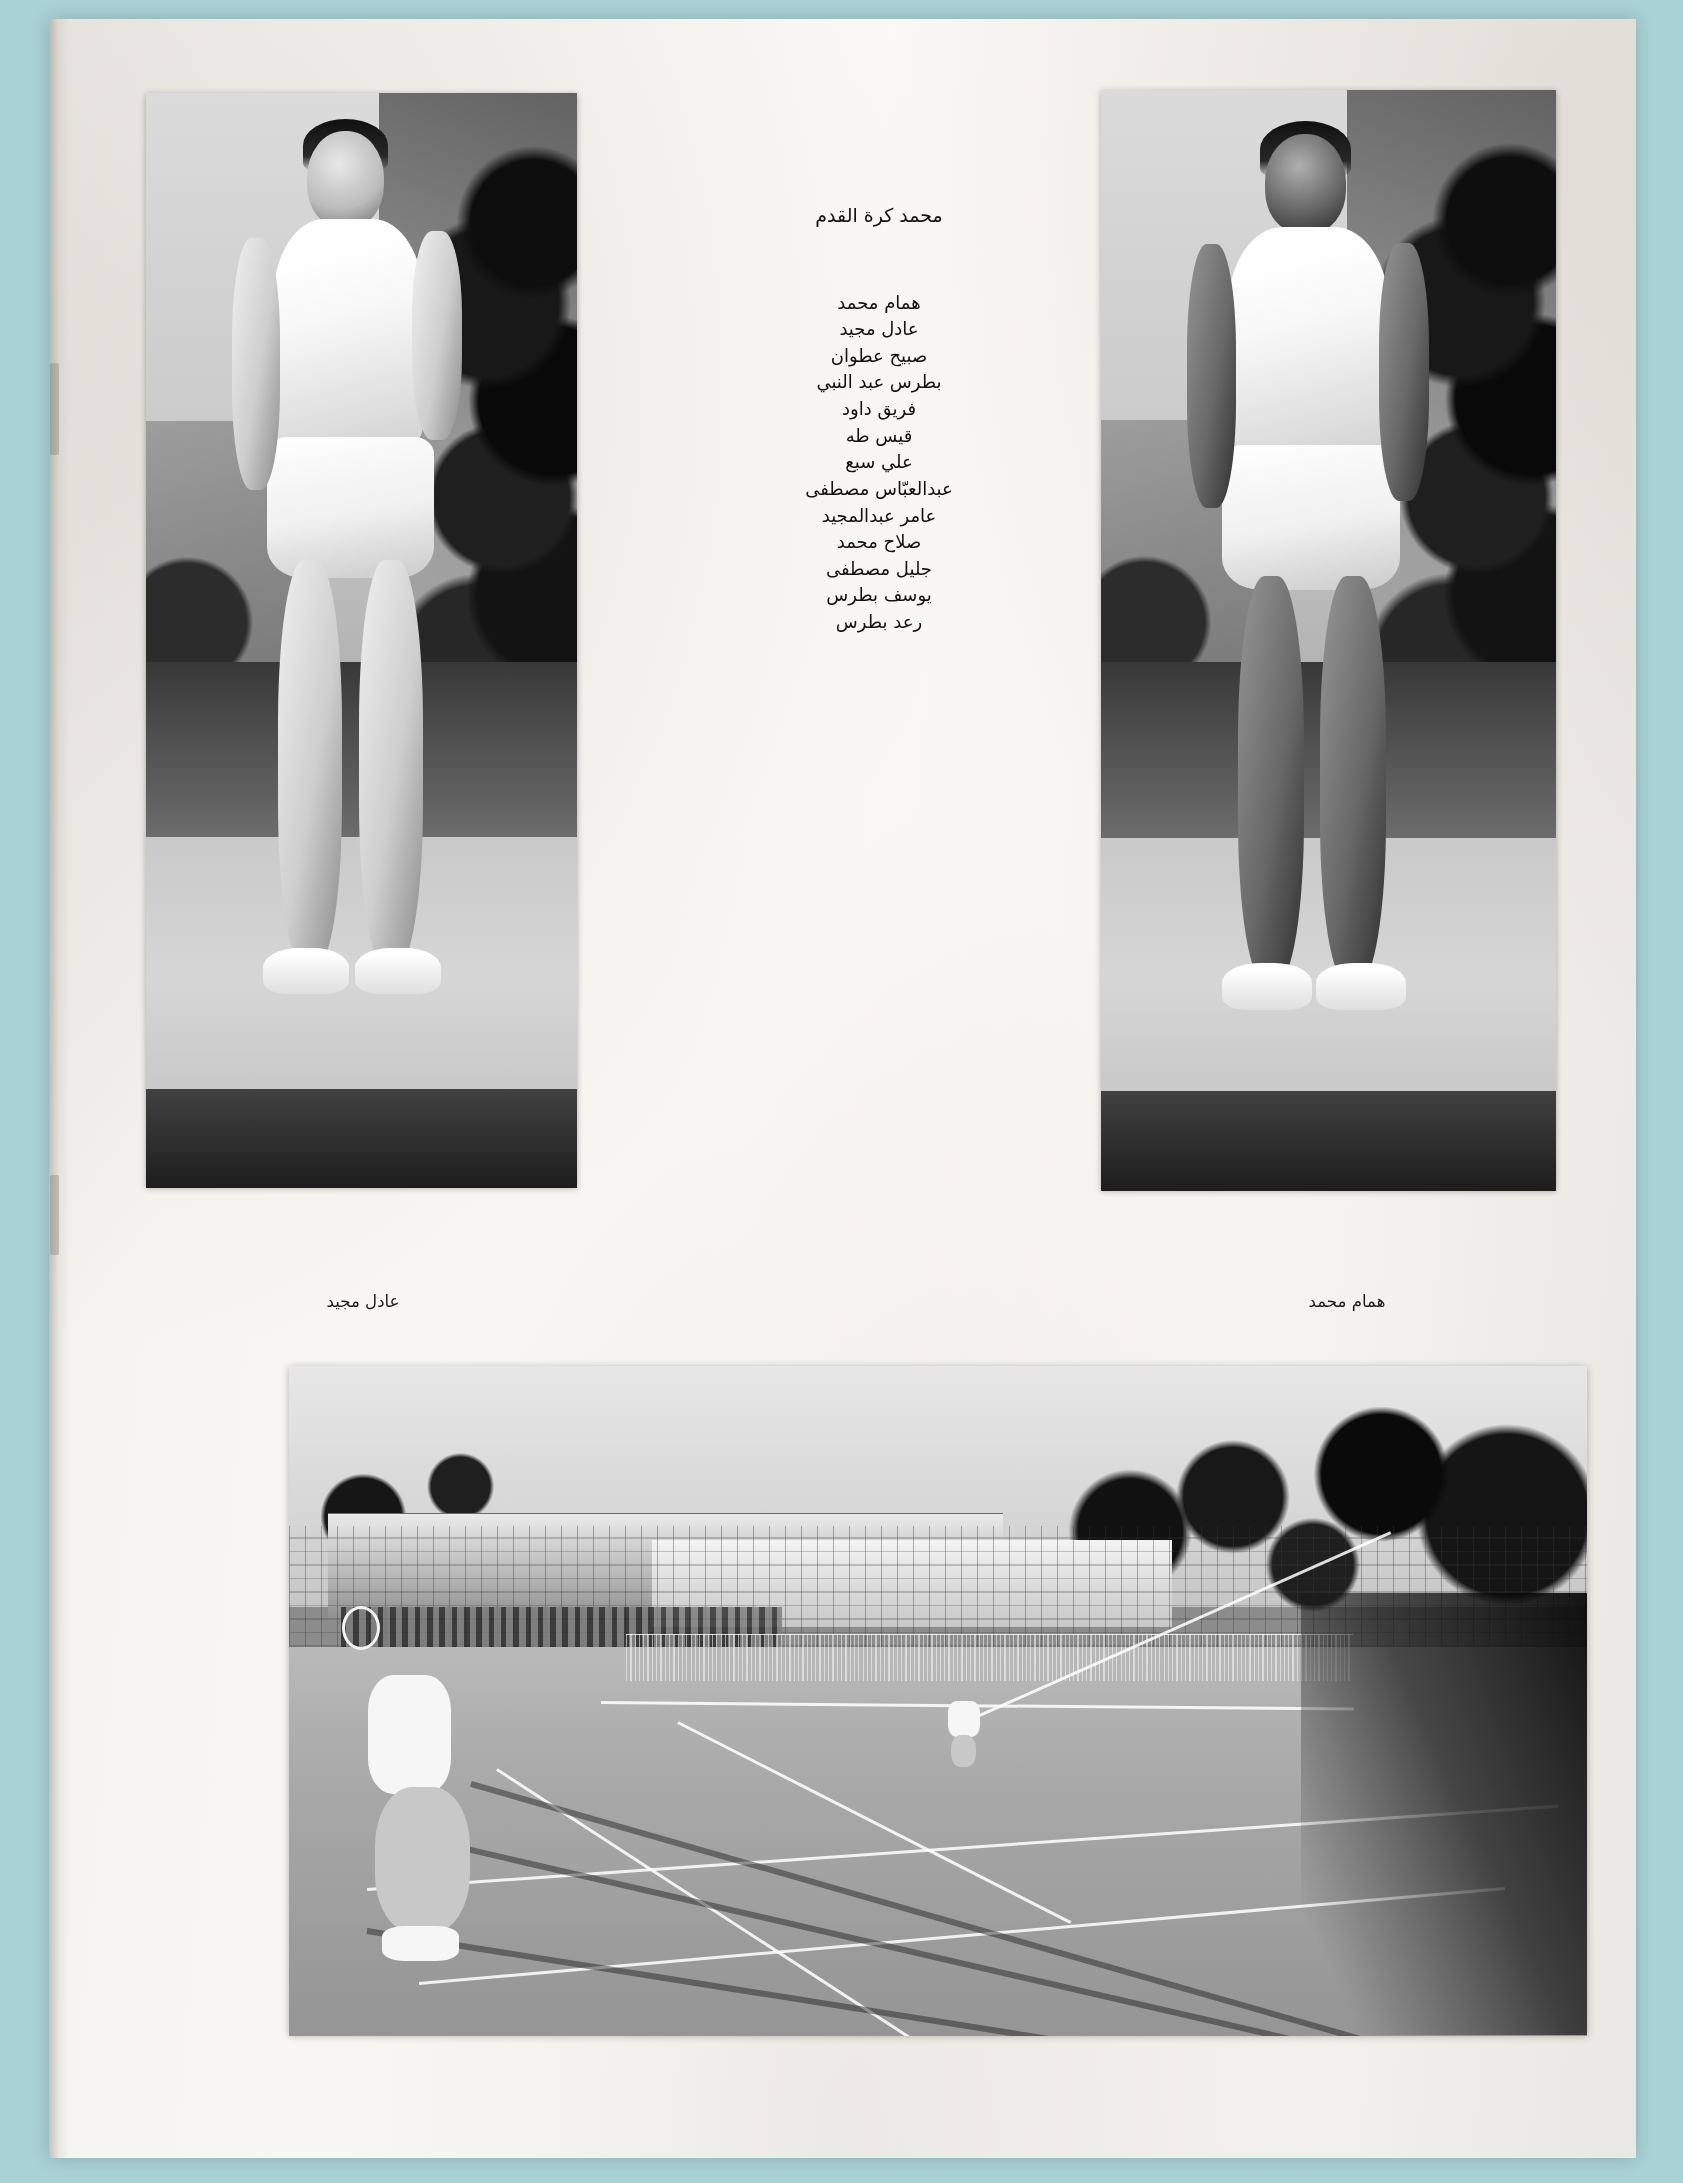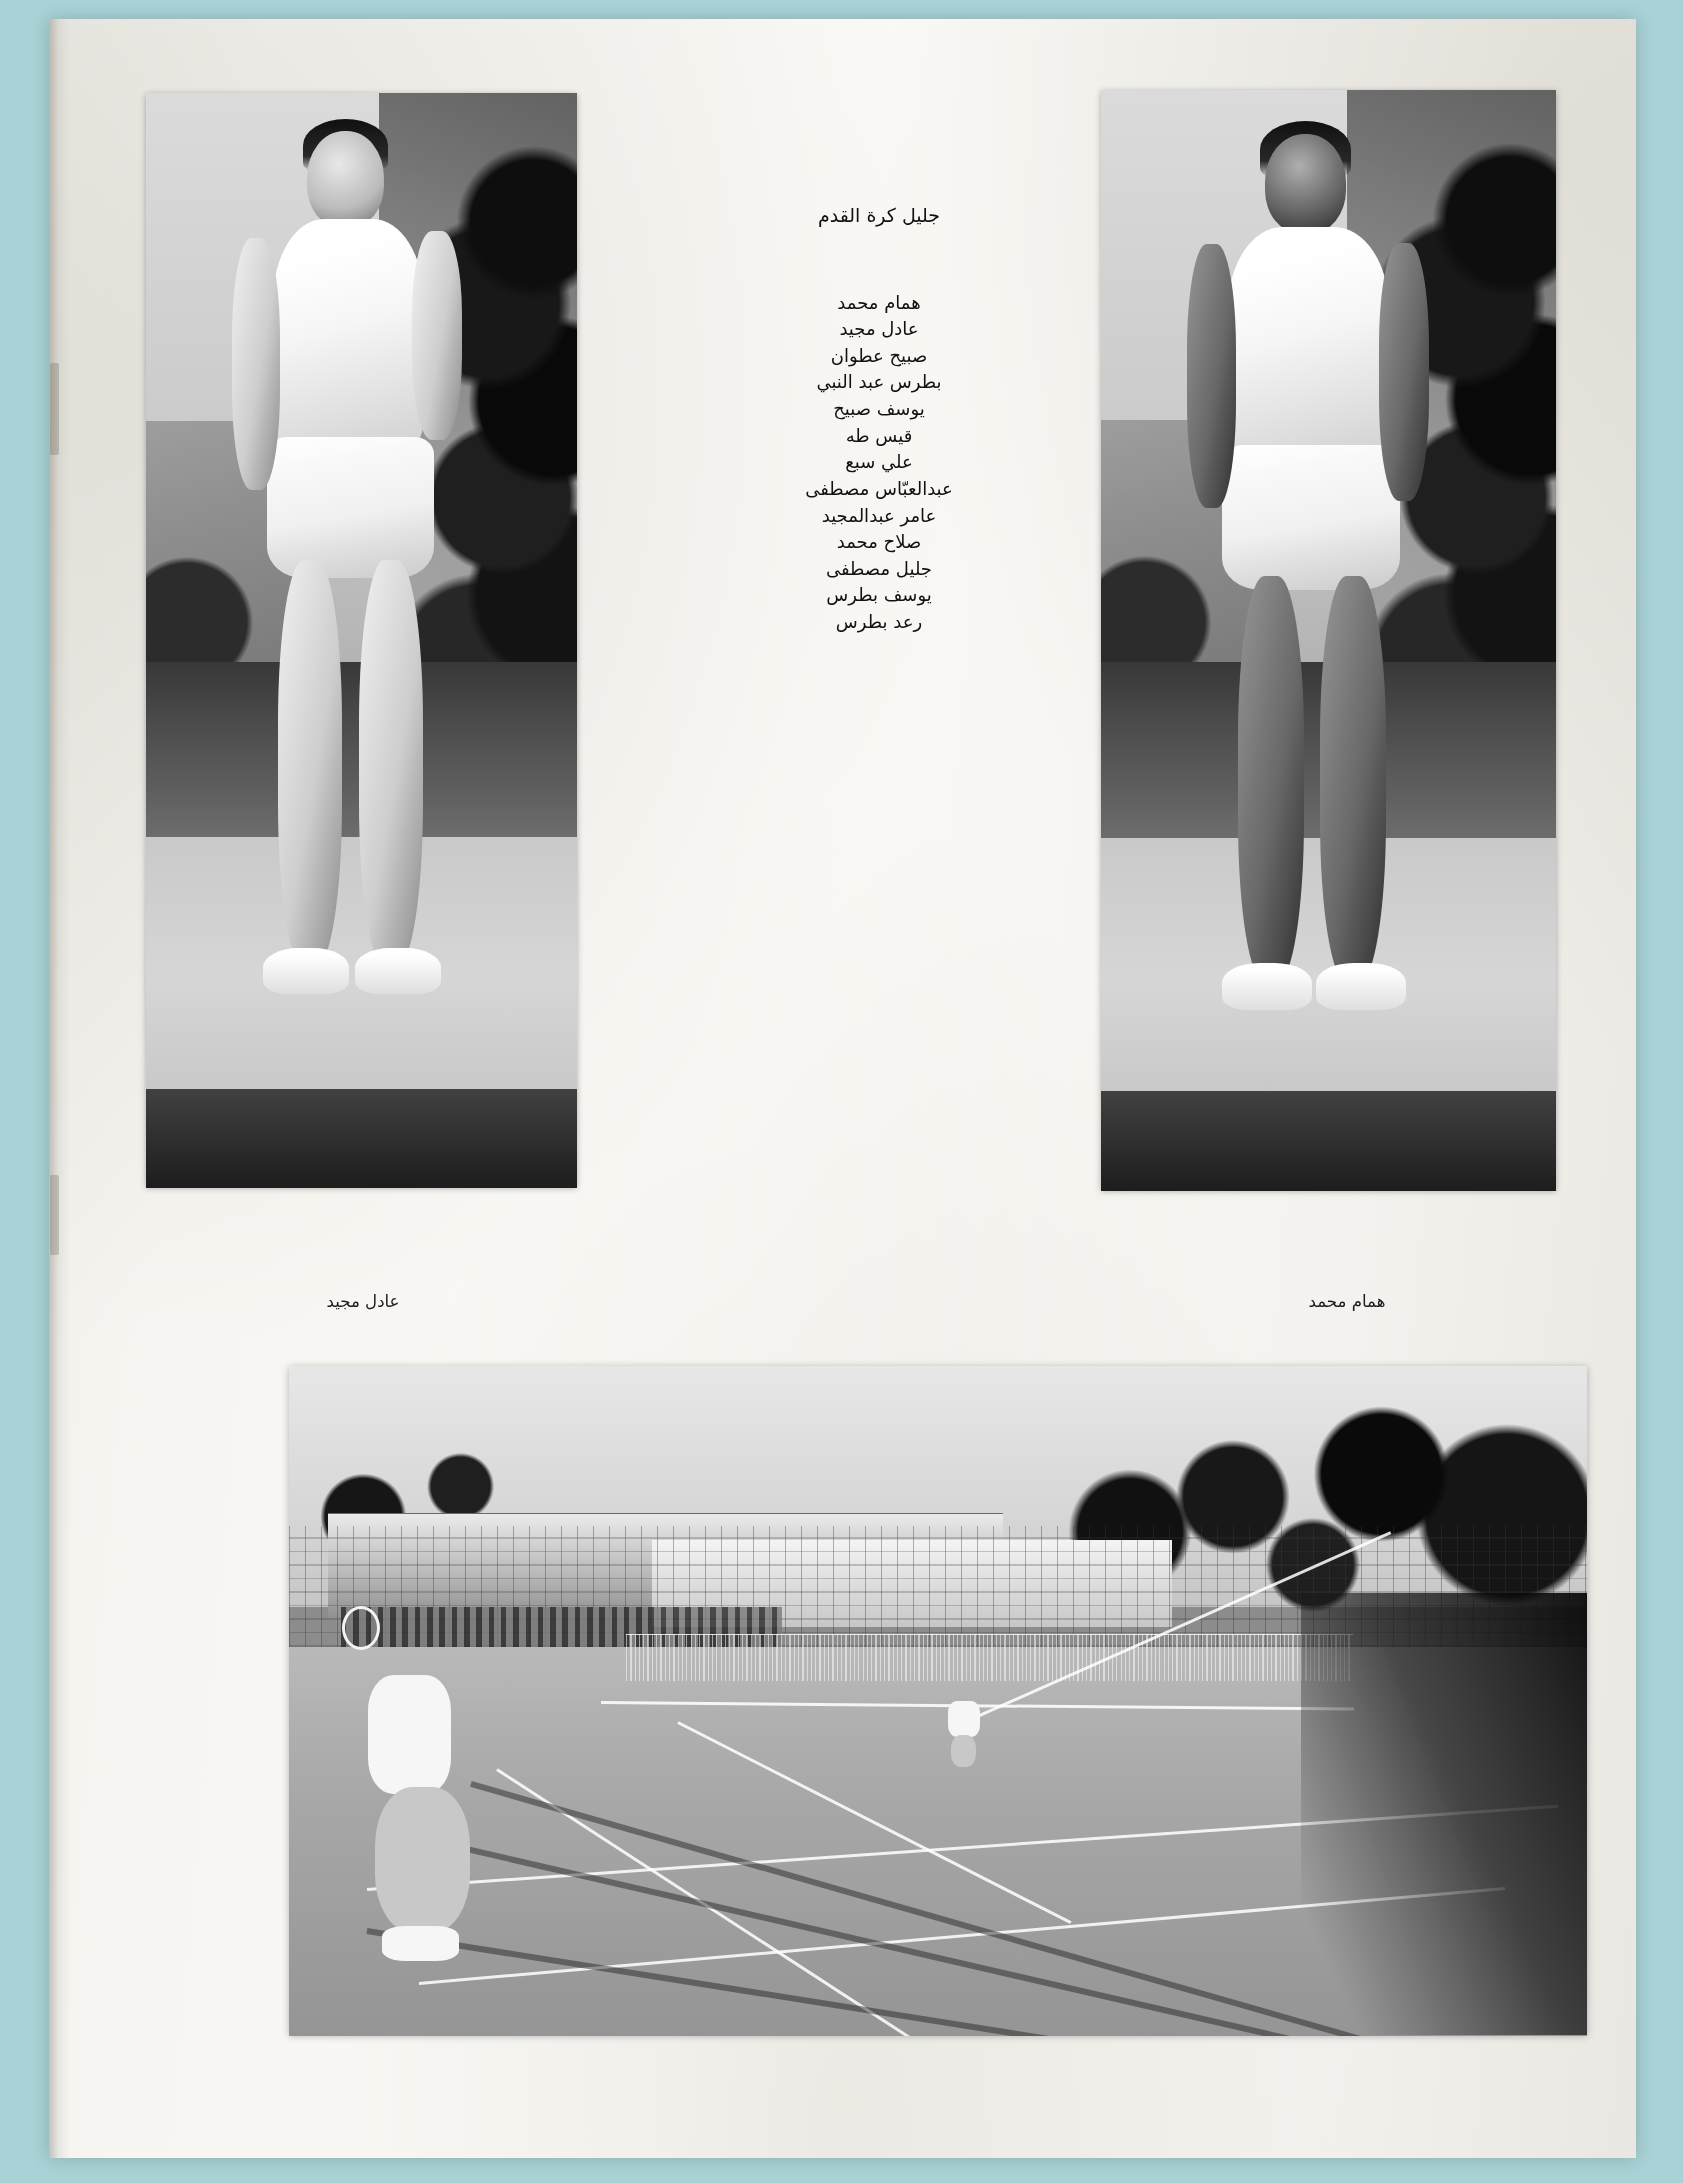--- a/index.html
+++ b/index.html
@@ -300,27 +300,27 @@
       <div class="leg" style="left:137px;top:486px;width:66px;height:406px;"></div>
       <div class="leg" style="left:219px;top:486px;width:66px;height:406px;"></div>
       <div class="shoe" style="left:121px;top:873px;width:90px;height:47px;"></div>
       <div class="shoe" style="left:215px;top:873px;width:90px;height:47px;"></div>
     </div>
   </div>
 
   <div class="caption" id="caption-right">همام محمد</div>
 
   <div id="team-block">
-    <div id="team-title">جليل كرة القدم</div>
+    <div id="team-title">محمد كرة القدم</div>
     <ul class="roster">
       <li>همام محمد</li>
       <li>عادل مجيد</li>
       <li>صبيح عطوان</li>
       <li>بطرس عبد النبي</li>
-      <li>يوسف صبيح</li>
+      <li>فريق داود</li>
       <li>قيس طه</li>
       <li>علي سبع</li>
       <li>عبدالعبّاس مصطفى</li>
       <li>عامر عبدالمجيد</li>
       <li>صلاح محمد</li>
       <li>جليل مصطفى</li>
       <li>يوسف بطرس</li>
       <li>رعد بطرس</li>
     </ul>
   </div>

